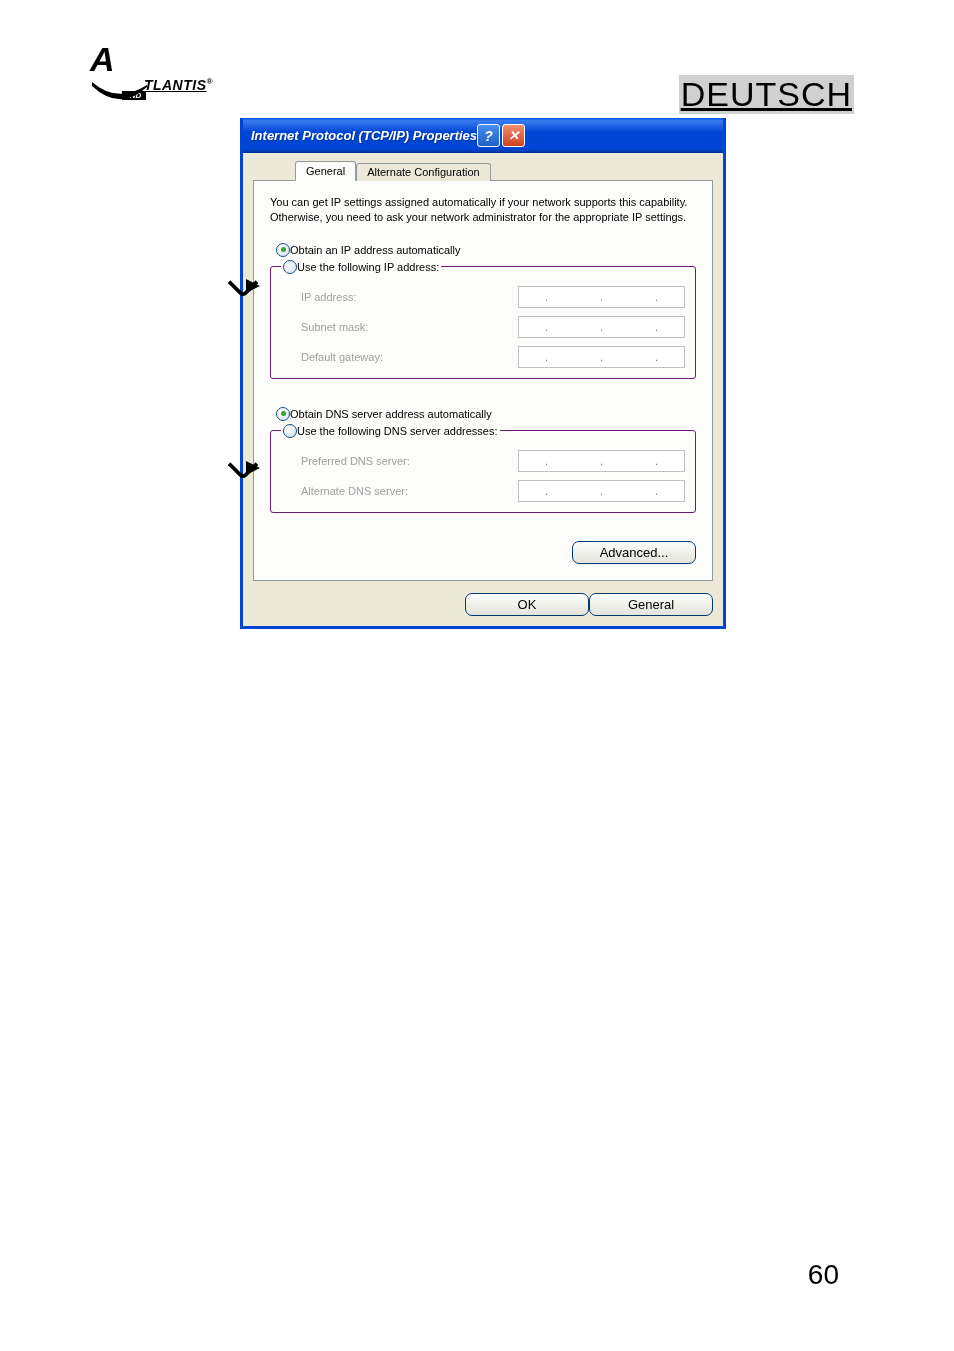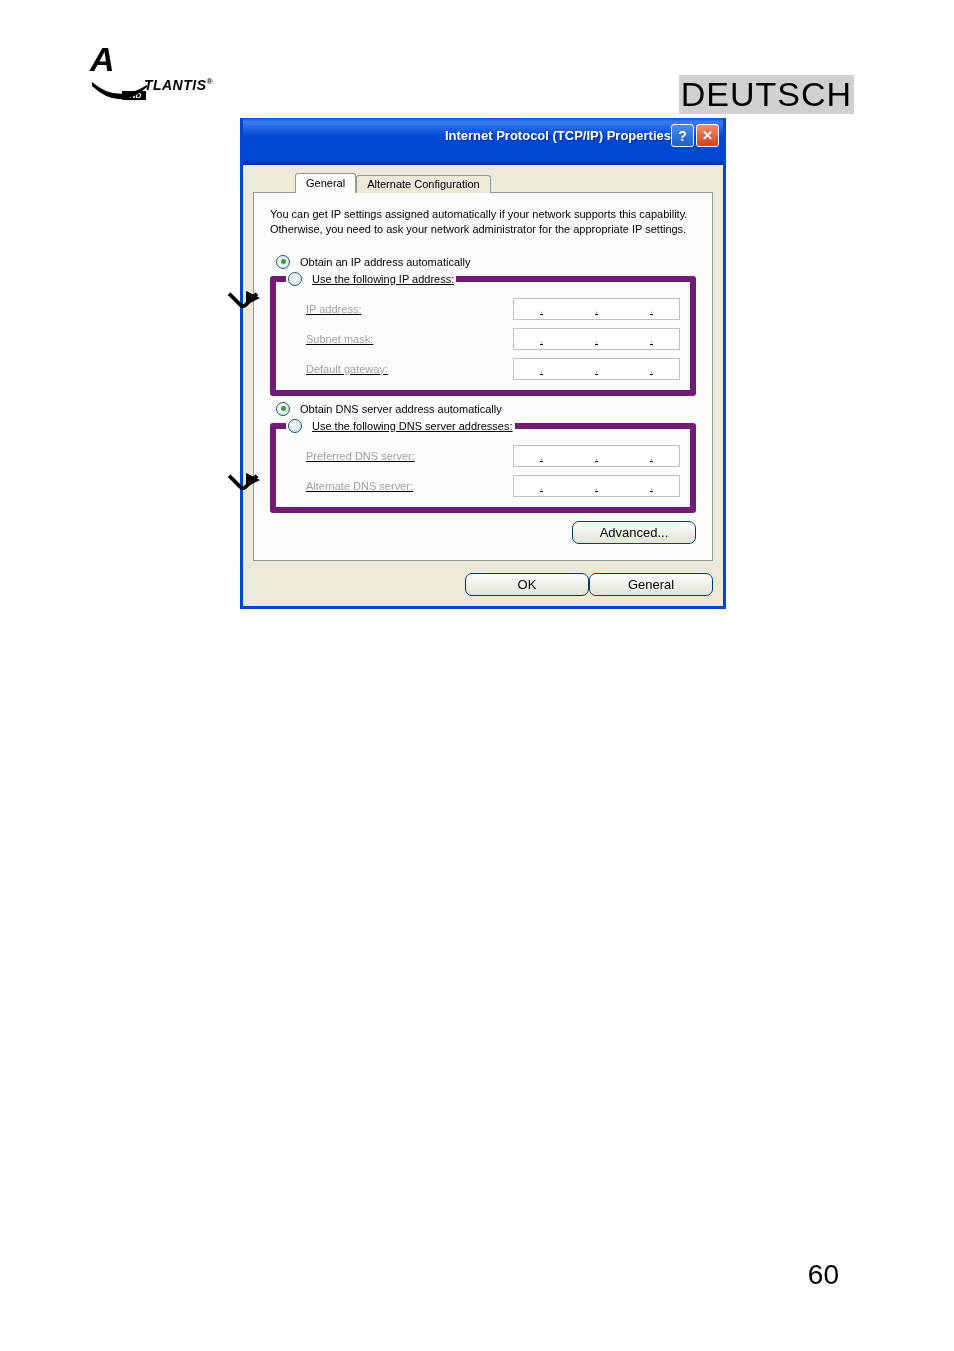--- a/index.html
+++ b/index.html
@@ -39,44 +39,46 @@
     .lang-label {
       position: absolute;
       right: 100px;
       top: 75px;
       font-size: 34px;
       font-family: Arial, sans-serif;
       letter-spacing: 1px;
       color: #000;
       background: #d0d0d0;
       padding: 0 2px;
+      text-decoration: underline;
     }
     
     .dialog-wrapper {
       margin-left: 240px;
       margin-top: 3px;
     }
     
     .dialog {
       width: 480px;
       border: 3px solid #0046d5;
       border-top: none;
       background: #ece9d8;
       font-size: 11px;
     }
     
     .titlebar {
       background: linear-gradient(to bottom, #0058e6 0%, #3a7cee 8%, #0046d5 40%, #0046d5 88%, #003399 100%);
       color: #fff;
       font-weight: bold;
       font-size: 13px;
-      padding: 6px 4px 18px 8px;
-      display: flex;
-      align-items: center;
-      justify-content: flex-end;
+      padding: 6px 4px 6px 8px;
+      display: flex;
+      align-items: center;
+      justify-content: flex-start;
+      font-style: italic;
     }
     
     .titlebar-title {
       text-shadow: 1px 1px 1px rgba(0,0,0,0.3);
     }
     
     .titlebar-buttons {
       display: flex;
       gap: 2px;
     }
@@ -148,21 +150,21 @@
     
     .description {
       font-size: 11px;
       line-height: 1.35;
       margin-bottom: 18px;
     }
     
     .radio-option {
       display: flex;
       align-items: center;
-      gap: 10px;
+      gap: 0;
       margin-bottom: 3px;
       margin-left: 6px;
     }
     
     .radio {
       width: 12px;
       height: 12px;
       border: 1px solid #1c5180;
       border-radius: 50%;
       background: radial-gradient(circle at 30% 30%, #fff, #d0e0f0);
@@ -174,25 +176,24 @@
     
     .radio.selected::after {
       content: "";
       width: 5px;
       height: 5px;
       background: #3aa030;
       border-radius: 50%;
     }
     
     fieldset {
-      border: 6px solid #701a75;
+      border: 1px solid #701a75;
       border-radius: 3px;
-      margin: 0 0 6px 0;
+      margin: 0 0 28px 0;
       padding: 4px 10px 10px 10px;
-      text-decoration: underline;
     }
     
     fieldset legend {
       padding: 0 2px;
     }
     
     .field-row {
       display: flex;
       align-items: center;
       justify-content: space-between;
@@ -288,20 +289,21 @@
       position: absolute;
       left: -20px;
       top: -20px;
       font-size: 34px;
       font-weight: bold;
       font-style: italic;
     }
     
     .tlantis-text {
       letter-spacing: 0.5px;
+      text-decoration: underline;
     }
     
     .reg-mark {
       font-size: 8px;
       vertical-align: super;
     }
     
     .and-tag {
       display: block;
       font-size: 8px;

